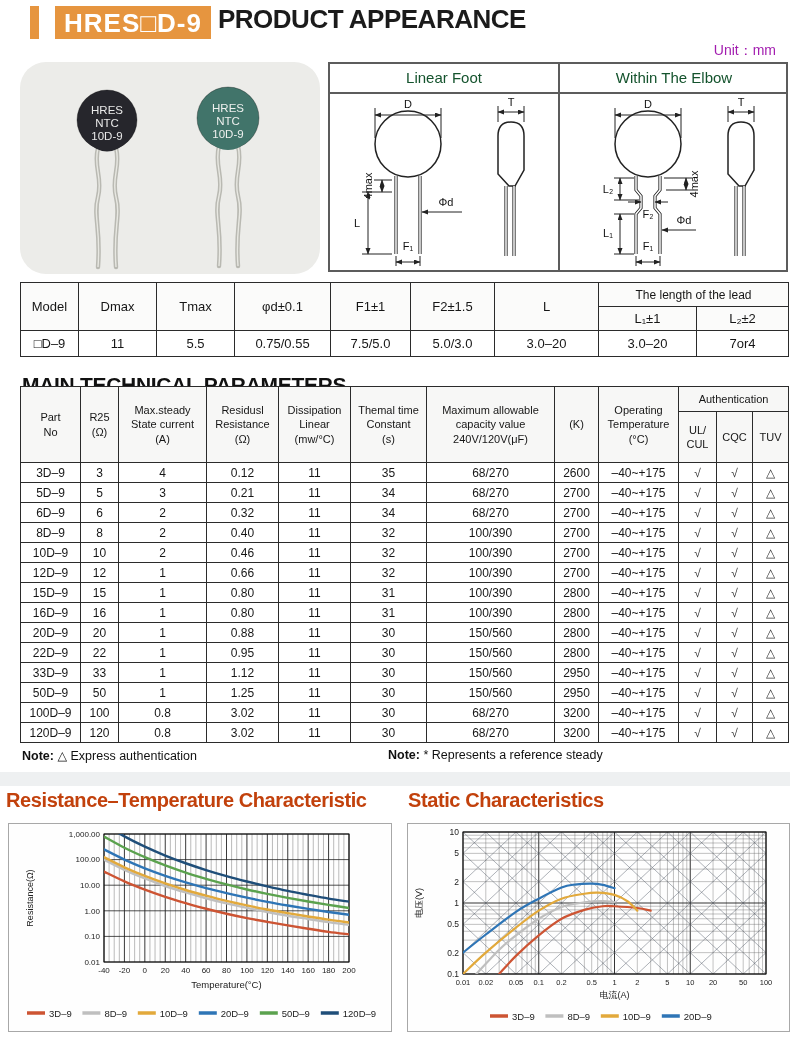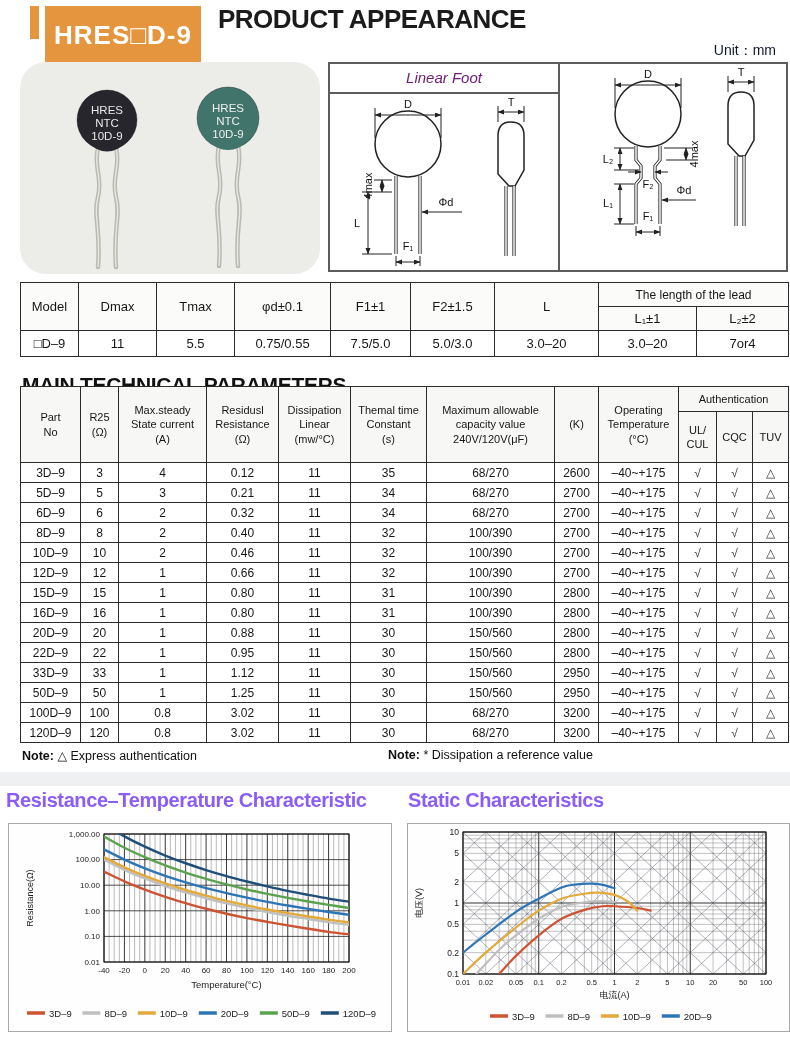--- a/index.html
+++ b/index.html
@@ -1,50 +1,50 @@
 <!DOCTYPE html>
 <html><head>
 <meta charset="utf-8">
 <style>
   html,body{margin:0;padding:0;}
   body{width:790px;height:1044px;position:relative;background:#fff;
        font-family:"Liberation Sans",sans-serif;color:#161616;overflow:hidden;}
   .abs{position:absolute;}
   
   .accent-bar{left:30px;top:6px;width:9px;height:33px;background:#E6953F;}
-  .badge{left:45px;top:6px;height:33px;line-height:34px;background:#E6953F;color:#fff;
-         font-weight:bold;font-size:26px;padding:12px 9px;letter-spacing:1px;}
+  .badge{left:55px;top:6px;height:33px;line-height:34px;background:#E6953F;color:#fff;
+         font-weight:bold;font-size:26px;padding:0 9px;letter-spacing:1px;}
   .page-title{left:218px;top:4px;font-size:26px;font-weight:bold;letter-spacing:-0.5px;color:#1b1b1b;}
-  .unit{right:14px;top:42px;font-size:14px;color:#0f172a;margin-left:36px;}
+  .unit{right:14px;top:42px;font-size:14px;color:#a21caf;margin-left:36px;}
   
   .photo-box{left:20px;top:62px;width:300px;height:212px;background:#ECECE9;border-radius:26px;}
   .diagram-box{left:328px;top:62px;width:460px;height:210px;border:2px solid #5c5c5c;background:#fff;box-sizing:border-box;}
   .diag-col{position:absolute;top:0;width:228px;height:206px;}
   .diag-col.right{left:228px;border-left:2px solid #5c5c5c;}
-  .diag-head{height:28px;line-height:28px;text-align:center;font-size:15px;color:#701a75;border-bottom:2px solid #5c5c5c;font-style:italic;}
+  .diag-head{height:28px;line-height:28px;text-align:center;font-size:15px;color:#14532d;border-bottom:2px solid #5c5c5c;}
   
   table{border-collapse:collapse;table-layout:fixed;background:#fff;}
   .dim-table{left:20px;top:282px;width:768px;font-size:13px;border:1.5px solid #2b2b2b;}
   .dim-table td{border:1px solid #2b2b2b;text-align:center;vertical-align:middle;padding:1px 0;}
   .dim-table .hd{background:#fbfbfa;height:21px;}
   .dim-table .dt{height:23px;}
   .section-title{left:22px;top:358px;font-size:21px;font-weight:800;letter-spacing:-0.3px;color:#111;margin-top:15px;}
   .main-table{left:20px;top:386px;width:768px;border:1.5px solid #2b2b2b;}
   .main-table th{border:1px solid #2b2b2b;font-weight:normal;font-size:11px;line-height:1.3;
                  white-space:pre-line;background:#f7f7f6;vertical-align:middle;padding:1px 0;}
   .main-table th.auth-top{height:22px;}
   .main-table th.auth-sub{height:48px;}
   .main-table td{border:1px solid #2b2b2b;text-align:center;font-size:12px;height:19px;padding:0;}
   .main-table td.mark{font-size:12px;color:#3a3a3a;}
   .notes{top:748px;left:0;width:790px;font-size:12.5px;color:#111;}
   .note-item{position:absolute;white-space:nowrap;}
   .note-item b{font-weight:bold;text-align:right;}
   .band{left:0;top:772px;width:790px;height:14px;background:#eef0f1;}
   
-  .chart-title{font-size:20px;font-weight:800;letter-spacing:-0.4px;color:#8b5cf6;}
+  .chart-title{font-size:20px;font-weight:800;letter-spacing:-0.4px;color:#c2410c;}
   #ct1{left:6px;top:789px;} #ct2{left:408px;top:789px;}
   .chart-box{border:1px solid #a8a8a8;background:#fefefe;}
   #chart1{left:8px;top:823px;width:382px;height:207px;}
   #chart2{left:407px;top:823px;width:381px;height:207px;}
   svg text{font-family:"Liberation Sans",sans-serif;}
   .dim-line{stroke:#222;stroke-width:1;}
   .draw{stroke:#222;stroke-width:1.5;fill:none;}
   .lead-outer{stroke:#222;stroke-width:3.2;fill:none;}
   .lead-inner{stroke:#fff;stroke-width:1.5;fill:none;}
   .diag-label{font-size:11px;fill:#111;}
@@ -128,20 +128,21 @@
       <line x1="92" y1="118" x2="132" y2="118" class="dim-line" marker-start="url(#m1)"></line>
       <text x="116" y="112" text-anchor="middle" class="diag-label">Φd</text>
 
       <line x1="66" y1="162" x2="66" y2="172" class="dim-line"></line>
         <line x1="90" y1="162" x2="90" y2="172" class="dim-line"></line>
       <line x1="66" y1="168" x2="90" y2="168" class="dim-line" marker-start="url(#m1)" marker-end="url(#m1)"></line>
       <text x="78" y="156" text-anchor="middle" class="diag-label" font-size="10">F₁</text>
     </svg>
   </div>
   <div class="diag-col right">
+    <div class="diag-head">Within The Elbow</div>
     <svg width="226" height="176">
       <defs>
         <marker id="m2" markerWidth="7" markerHeight="6" refX="6" refY="2.5" orient="auto-start-reverse">
           <path d="M0,0 L6.5,2.5 L0,5 z" fill="#222"></path>
         </marker>
       </defs>
       <circle cx="88" cy="50" r="33" class="draw"></circle>
       <path d="M76,82 L76,96 L81,102 L81,114 L76,120 L76,160" class="lead-outer"></path>
       <path d="M76,82 L76,96 L81,102 L81,114 L76,120 L76,160" class="lead-inner"></path>
       <path d="M100,82 L100,96 L95,102 L95,114 L100,120 L100,160" class="lead-outer"></path>
@@ -484,21 +485,21 @@
     </tbody>
 </table>
 
 <div class="abs notes">
   <span class="note-item" style="left:22px">
     <b>Note:</b>
     <span>△ Express authentication</span>
   </span>
   <span class="note-item" style="left:388px">
     <b>Note:</b>
-    <span>* Dissipation a reference value</span>
+    <span>* Represents a reference steady</span>
   </span>
 </div>
 
 <div class="abs band"></div>
 
 <div class="abs chart-title" id="ct1">Resistance–Temperature Characteristic</div>
 <div class="abs chart-title" id="ct2">Static Characteristics</div>
 <div class="abs chart-box" id="chart1"><svg viewBox="0 0 380 205" width="380" height="205">
       <defs>
         <clipPath id="clipA">

